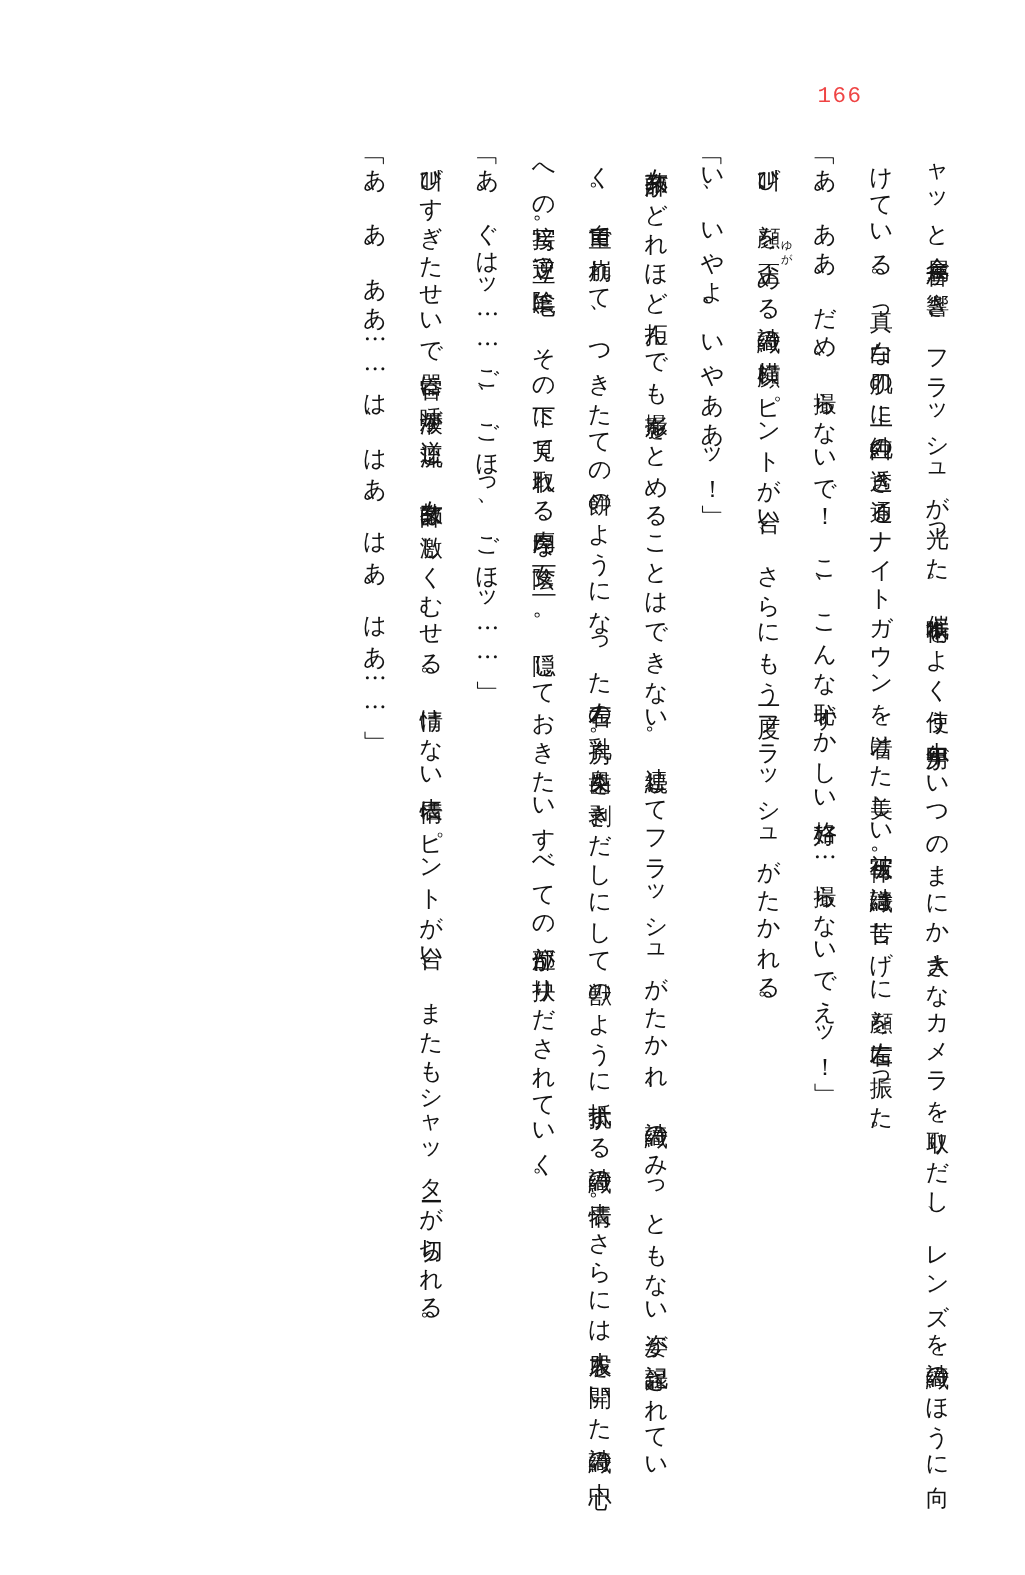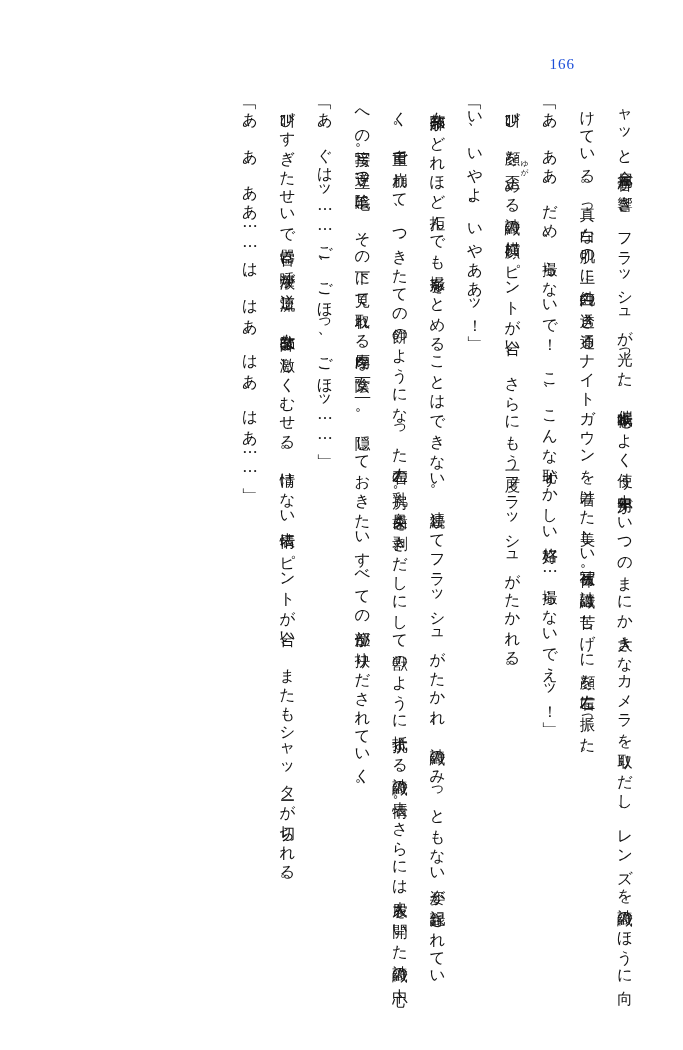--- a/index.html
+++ b/index.html
@@ -21,22 +21,22 @@
     height: 1050px;
     box-sizing: border-box;
   }
 
   .page-number {
     position: absolute;
     top: 56px;
     right: 108px;
     font-size: 15px;
     letter-spacing: 1px;
-    color: #1d4ed8;
-    font-family: Liberation Serif, serif;
+    color: #ef4444;
+    font-family: Liberation Mono, monospace;
   }
 
   
   .text-body {
     position: absolute;
     top: 100px;
     right: 40px;
     height: 880px;
     width: 600px;
     writing-mode: vertical-rl;

